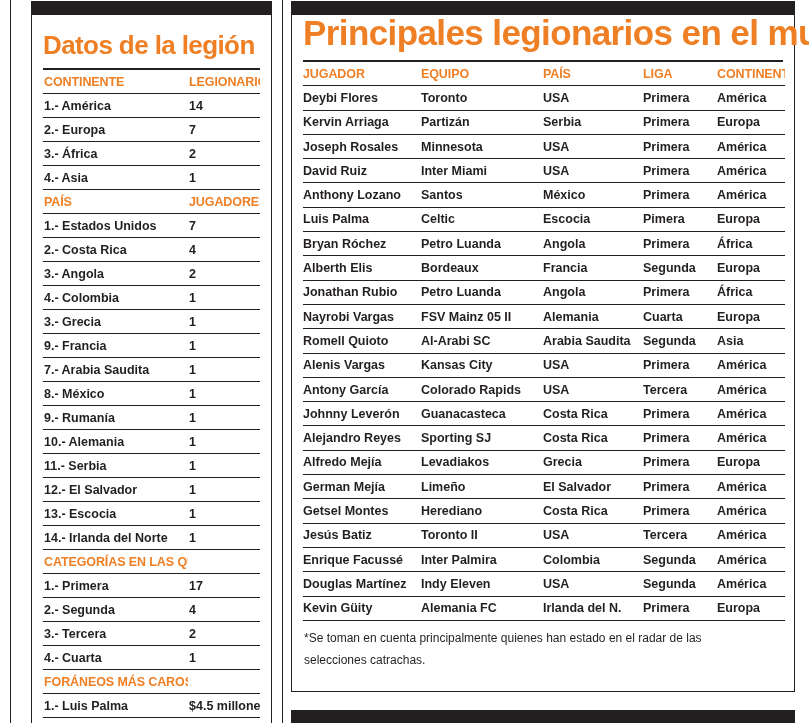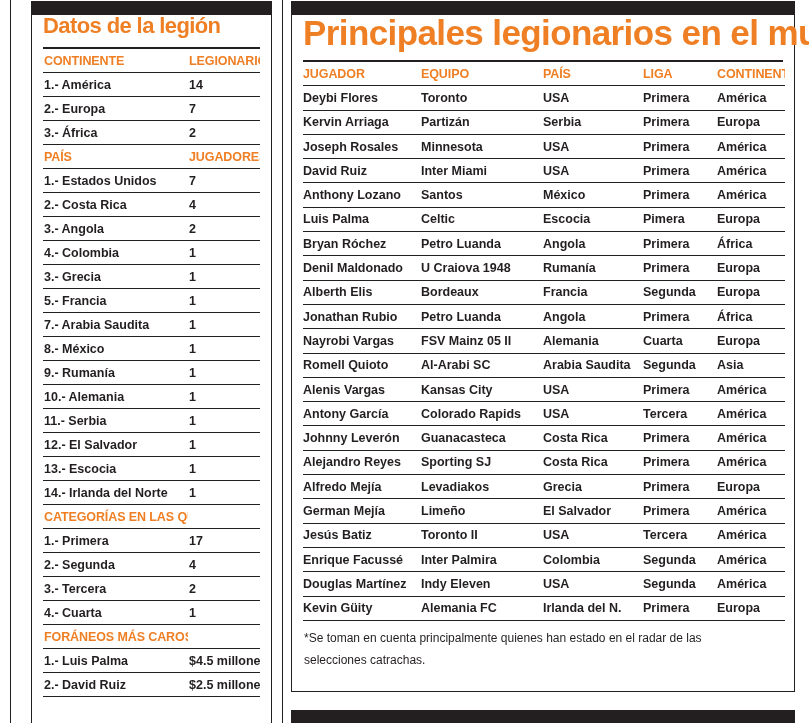--- a/index.html
+++ b/index.html
@@ -55,21 +55,21 @@
   .panel-inner { padding: 0 11px; }
 
   
   .panel-title {
     color: #ef7f24;
     font-weight: bold;
     letter-spacing: -0.6px;
     line-height: 1;
     white-space: nowrap;
   }
-  #panel-left .panel-title  { font-size: 22px; }
+  #panel-left .panel-title  { font-size: 26px; padding-top: 17px; }
   #panel-right .panel-title { font-size: 35px; }
   .title-rule {
     border-bottom: 2.5px solid #231f20;
     margin-top: 10px;
   }
 
   
   table.grid {
     width: 100%;
     border-collapse: collapse;
@@ -149,20 +149,24 @@
             <td class="col-value">14</td>
           </tr>
           <tr class="data-row">
             <td class="col-label">2.- Europa</td>
             <td class="col-value">7</td>
           </tr>
           <tr class="data-row">
             <td class="col-label">3.- África</td>
             <td class="col-value">2</td>
           </tr>
+          <tr class="data-row">
+            <td class="col-label">4.- Asia</td>
+            <td class="col-value">1</td>
+          </tr>
           <tr class="section-row">
             <th class="col-label">PAÍS</th>
             <th class="col-value">JUGADORES</th>
           </tr>
           <tr class="data-row">
             <td class="col-label">1.- Estados Unidos</td>
             <td class="col-value">7</td>
           </tr>
           <tr class="data-row">
             <td class="col-label">2.- Costa Rica</td>
@@ -174,21 +178,21 @@
           </tr>
           <tr class="data-row">
             <td class="col-label">4.- Colombia</td>
             <td class="col-value">1</td>
           </tr>
           <tr class="data-row">
             <td class="col-label">3.- Grecia</td>
             <td class="col-value">1</td>
           </tr>
           <tr class="data-row">
-            <td class="col-label">5.- Francia</td>
+            <td class="col-label">9.- Francia</td>
             <td class="col-value">1</td>
           </tr>
           <tr class="data-row">
             <td class="col-label">7.- Arabia Saudita</td>
             <td class="col-value">1</td>
           </tr>
           <tr class="data-row">
             <td class="col-label">8.- México</td>
             <td class="col-value">1</td>
           </tr>
@@ -311,27 +315,20 @@
             <td class="c-cont">Europa</td>
           </tr>
           <tr class="data-row">
             <td class="c-player">Bryan Róchez</td>
             <td class="c-team">Petro Luanda</td>
             <td class="c-country">Angola</td>
             <td class="c-league">Primera</td>
             <td class="c-cont">África</td>
           </tr>
           <tr class="data-row">
-            <td class="c-player">Denil Maldonado</td>
-            <td class="c-team">U Craiova 1948</td>
-            <td class="c-country">Rumanía</td>
-            <td class="c-league">Primera</td>
-            <td class="c-cont">Europa</td>
-          </tr>
-          <tr class="data-row">
             <td class="c-player">Alberth Elis</td>
             <td class="c-team">Bordeaux</td>
             <td class="c-country">Francia</td>
             <td class="c-league">Segunda</td>
             <td class="c-cont">Europa</td>
           </tr>
           <tr class="data-row">
             <td class="c-player">Jonathan Rubio</td>
             <td class="c-team">Petro Luanda</td>
             <td class="c-country">Angola</td>
@@ -388,20 +385,27 @@
             <td class="c-cont">Europa</td>
           </tr>
           <tr class="data-row">
             <td class="c-player">German Mejía</td>
             <td class="c-team">Limeño</td>
             <td class="c-country">El Salvador</td>
             <td class="c-league">Primera</td>
             <td class="c-cont">América</td>
           </tr>
           <tr class="data-row">
+            <td class="c-player">Getsel Montes</td>
+            <td class="c-team">Herediano</td>
+            <td class="c-country">Costa Rica</td>
+            <td class="c-league">Primera</td>
+            <td class="c-cont">América</td>
+          </tr>
+          <tr class="data-row">
             <td class="c-player">Jesús Batiz</td>
             <td class="c-team">Toronto II</td>
             <td class="c-country">USA</td>
             <td class="c-league">Tercera</td>
             <td class="c-cont">América</td>
           </tr>
           <tr class="data-row">
             <td class="c-player">Enrique Facussé</td>
             <td class="c-team">Inter Palmira</td>
             <td class="c-country">Colombia</td>

